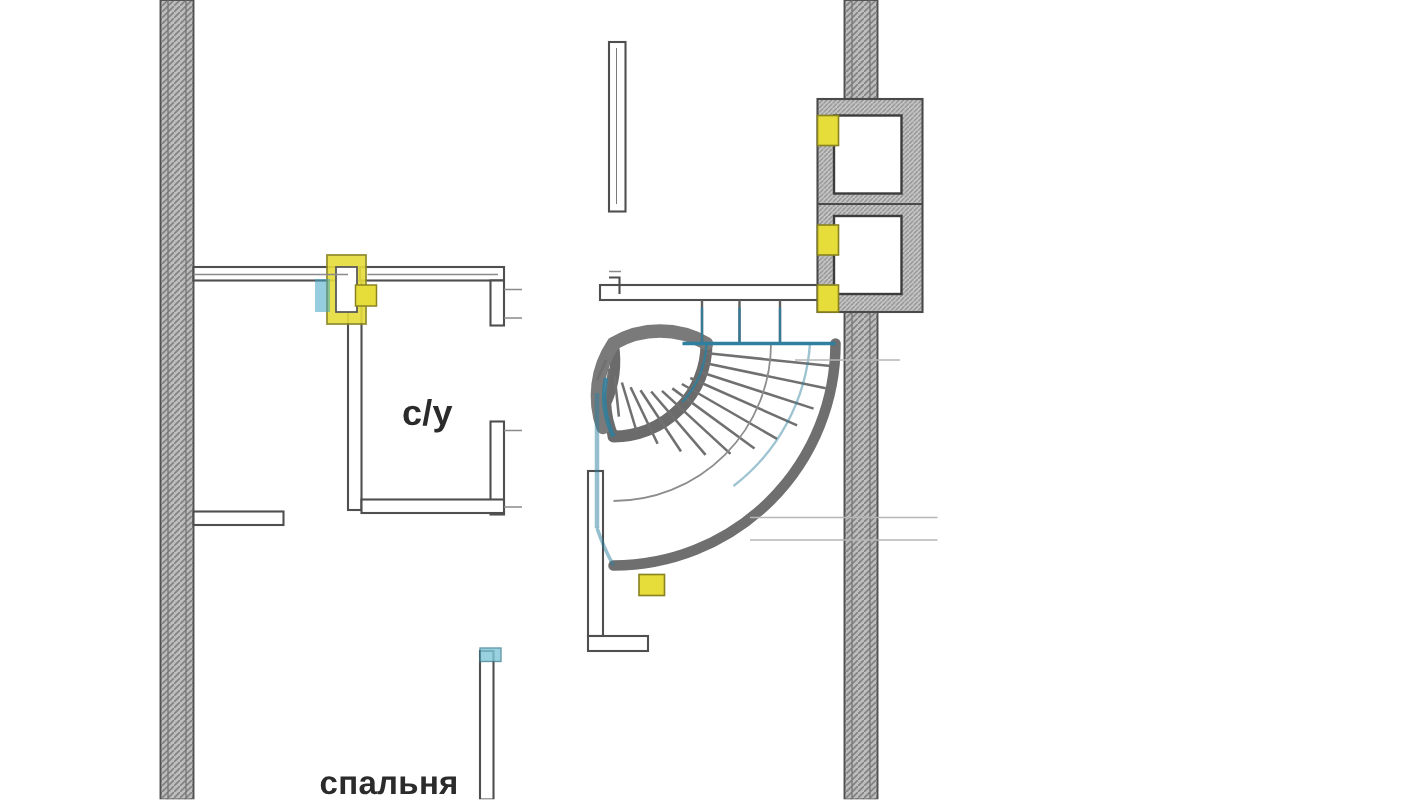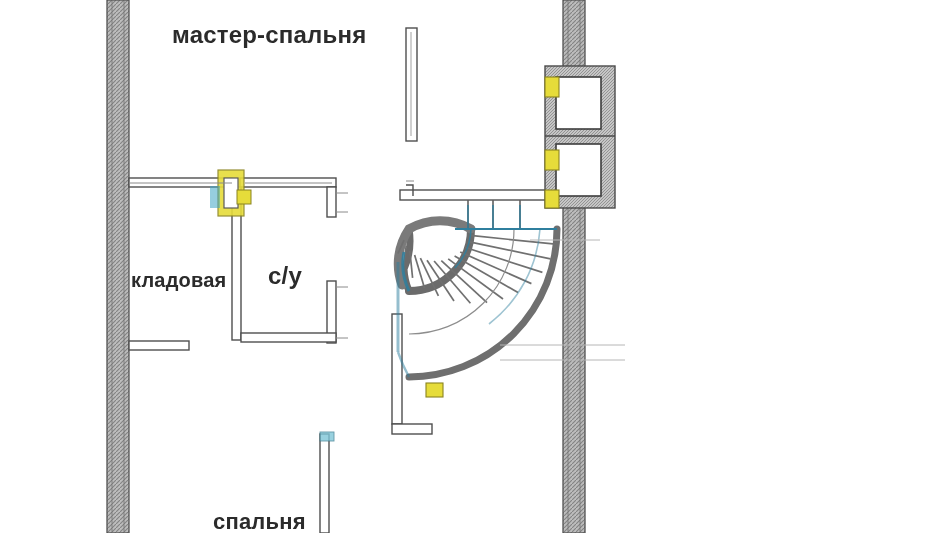--- a/index.html
+++ b/index.html
@@ -193,22 +193,20 @@
       <line x1="336" y1="193" x2="348" y2="193"></line>
       <line x1="336" y1="212" x2="348" y2="212"></line>
       <line x1="336" y1="287" x2="348" y2="287"></line>
       <line x1="336" y1="338" x2="348" y2="338"></line>
       <line x1="406" y1="181" x2="414" y2="181"></line>
       <path d="M 406,185 L 413,185 L 413,196" stroke="#4f4f4f" stroke-width="1.4"></path>
     </g>
 
   </svg>
 
-  <div class="room-label" id="label-master">мастер-спальня</div>
-
-
-  <div class="room-label" id="label-storage">кладовая</div>
+
+
 
   <div class="room-label" id="label-wc">с/у</div>
 
   <div class="room-label" id="label-bedroom">спальня</div>
 
 </div>
 
 </body></html>

